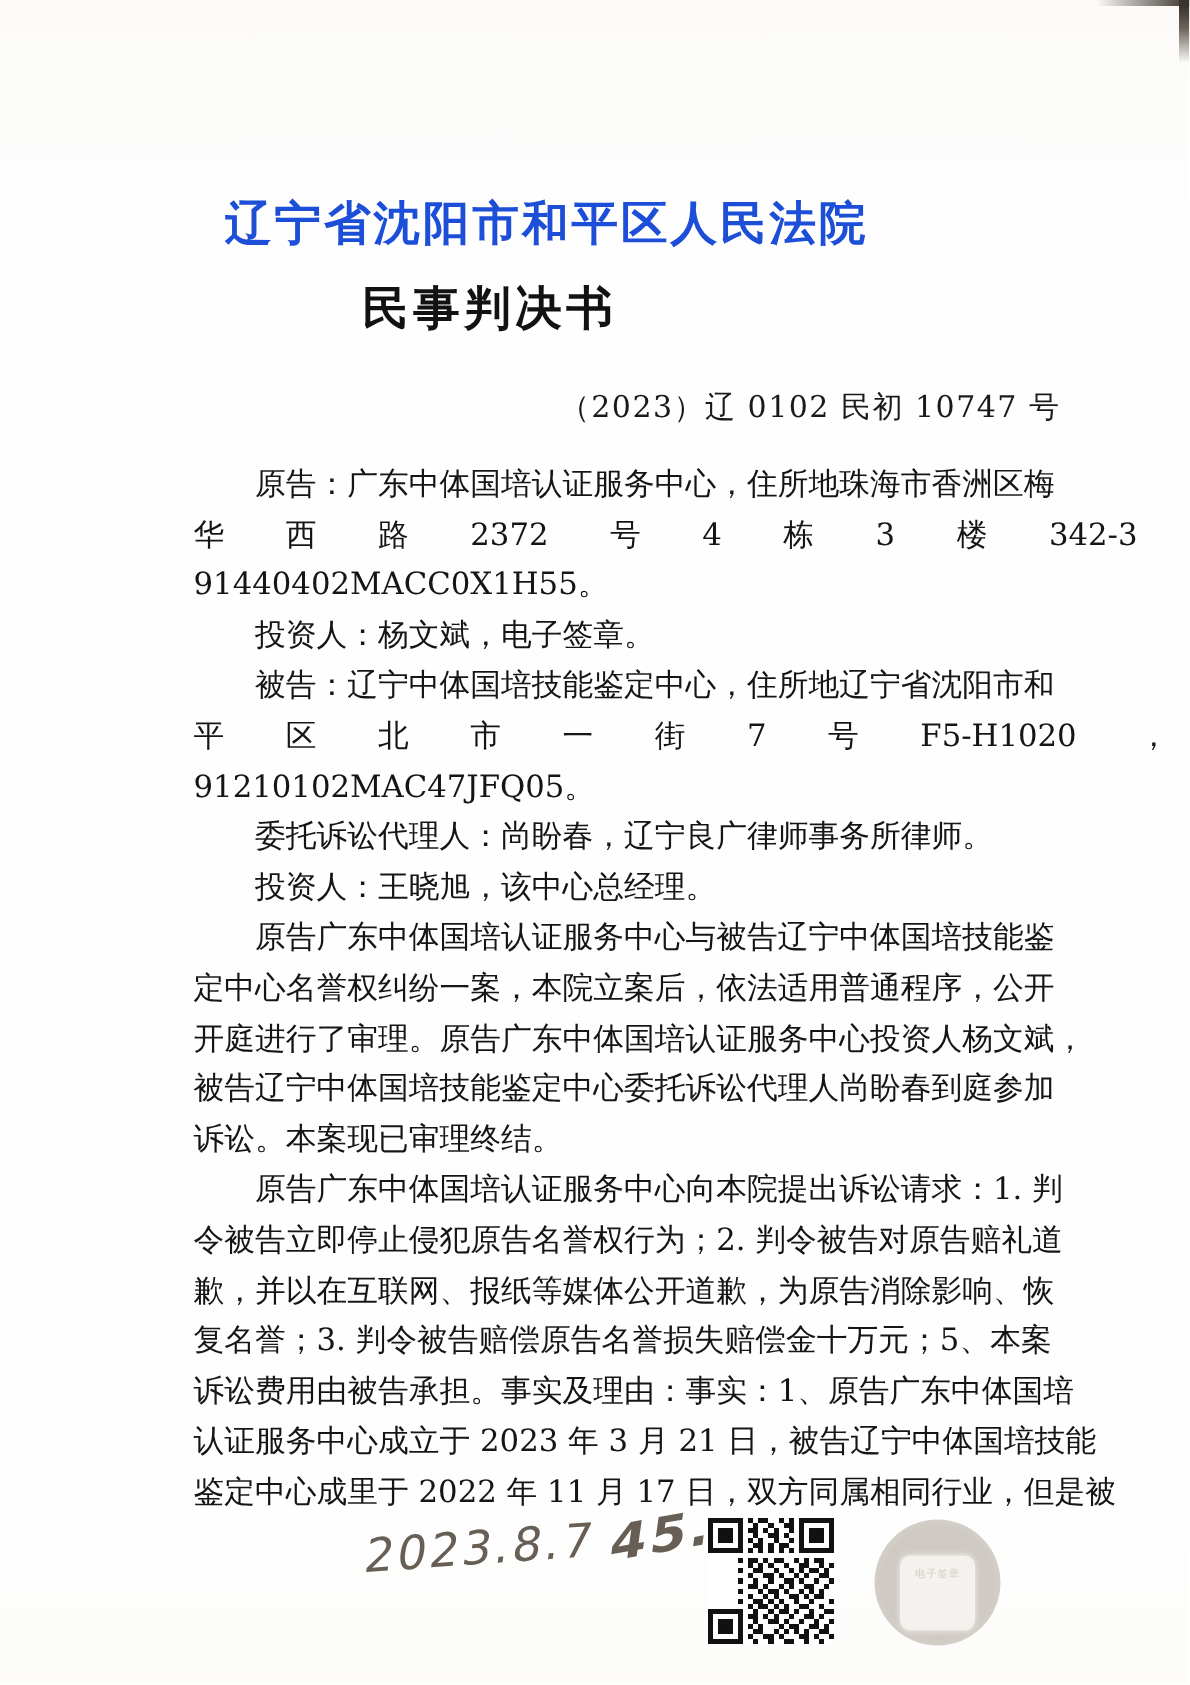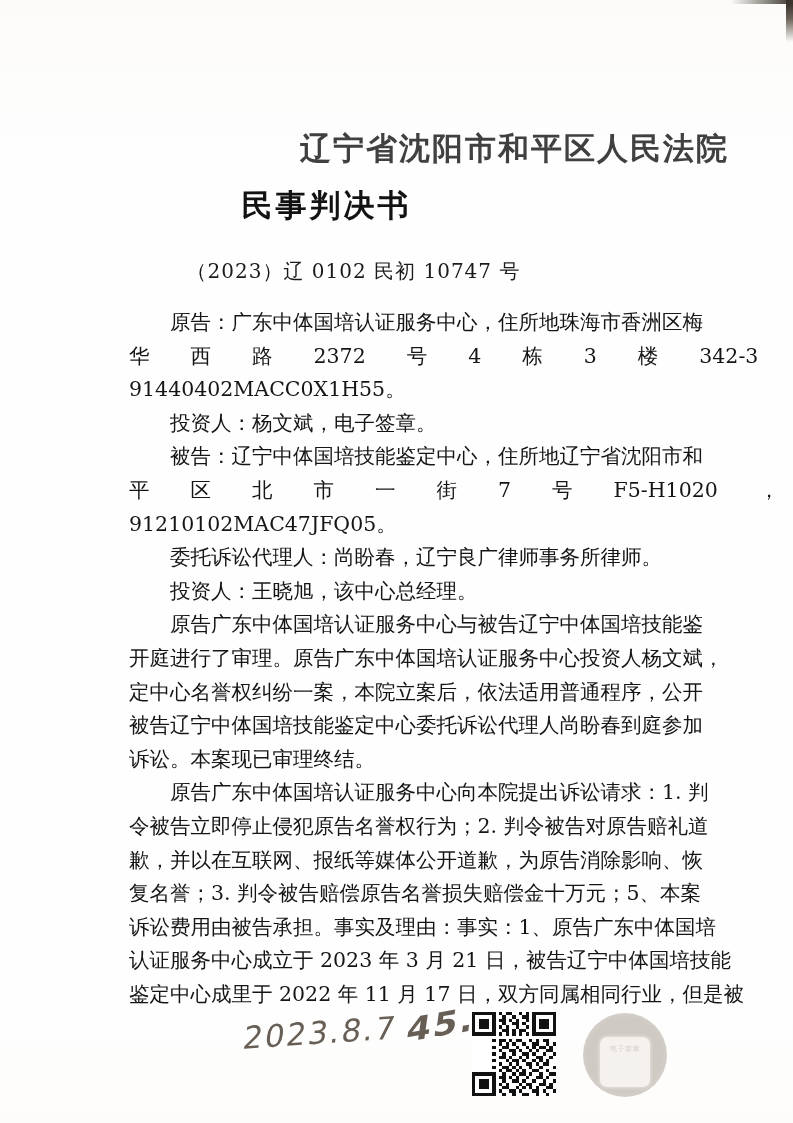--- a/index.html
+++ b/index.html
@@ -49,46 +49,46 @@
     background: linear-gradient(270deg, #3a342d 0%, rgba(210,203,194,0) 100%);
     pointer-events: none;
   }
 
   
   .title-main {
     position: absolute;
     top: 128px;
     left: 0;
     width: 729px;
-    text-align: right;
+    text-align: center;
     font-family: "DejaVu Serif", "Liberation Serif", serif;
     font-weight: bold;
     font-size: 31px;
     letter-spacing: 2px;
-    color: #404040;
+    color: #1d4ed8;
   }
   .title-sub {
     position: absolute;
     top: 185px;
     left: 0;
     width: 653px;
     text-align: center;
     font-family: "DejaVu Serif", "Liberation Serif", serif;
     font-weight: bold;
     font-size: 31px;
     letter-spacing: 3px;
     color: #121212;
   }
 
   .case-number {
     position: absolute;
     top: 258px;
     left: 0;
     width: 707px;
-    text-align: center;
+    text-align: right;
     font-size: 20px;
     letter-spacing: 1px;
     color: #1a1a1a;
   }
 
   
   .body-block {
     position: absolute;
     top: 306px;
     left: 88px;
@@ -248,22 +248,22 @@
     <div class="para">
       <span class="line indent">委托诉讼代理人：尚盼春，辽宁良广律师事务所律师。</span>
     </div>
 
     <div class="para">
       <span class="line indent">投资人：王晓旭，该中心总经理。</span>
     </div>
 
     <div class="para">
       <span class="line indent">原告广东中体国培认证服务中心与被告辽宁中体国培技能鉴</span>
+      <span class="line">定中心名誉权纠纷一案，本院立案后，依法适用普通程序，公开</span>
       <span class="line">开庭进行了审理。原告广东中体国培认证服务中心投资人杨文斌，</span>
-      <span class="line">定中心名誉权纠纷一案，本院立案后，依法适用普通程序，公开</span>
       <span class="line">被告辽宁中体国培技能鉴定中心委托诉讼代理人尚盼春到庭参加</span>
       <span class="line">诉讼。本案现已审理终结。</span>
     </div>
 
     <div class="para">
       <span class="line indent">原告广东中体国培认证服务中心向本院提出诉讼请求：1. 判</span>
       <span class="line">令被告立即停止侵犯原告名誉权行为；2. 判令被告对原告赔礼道</span>
       <span class="line">歉，并以在互联网、报纸等媒体公开道歉，为原告消除影响、恢</span>
       <span class="line">复名誉；3. 判令被告赔偿原告名誉损失赔偿金十万元；5、本案</span>
       <span class="line">诉讼费用由被告承担。事实及理由：事实：1、原告广东中体国培</span>

